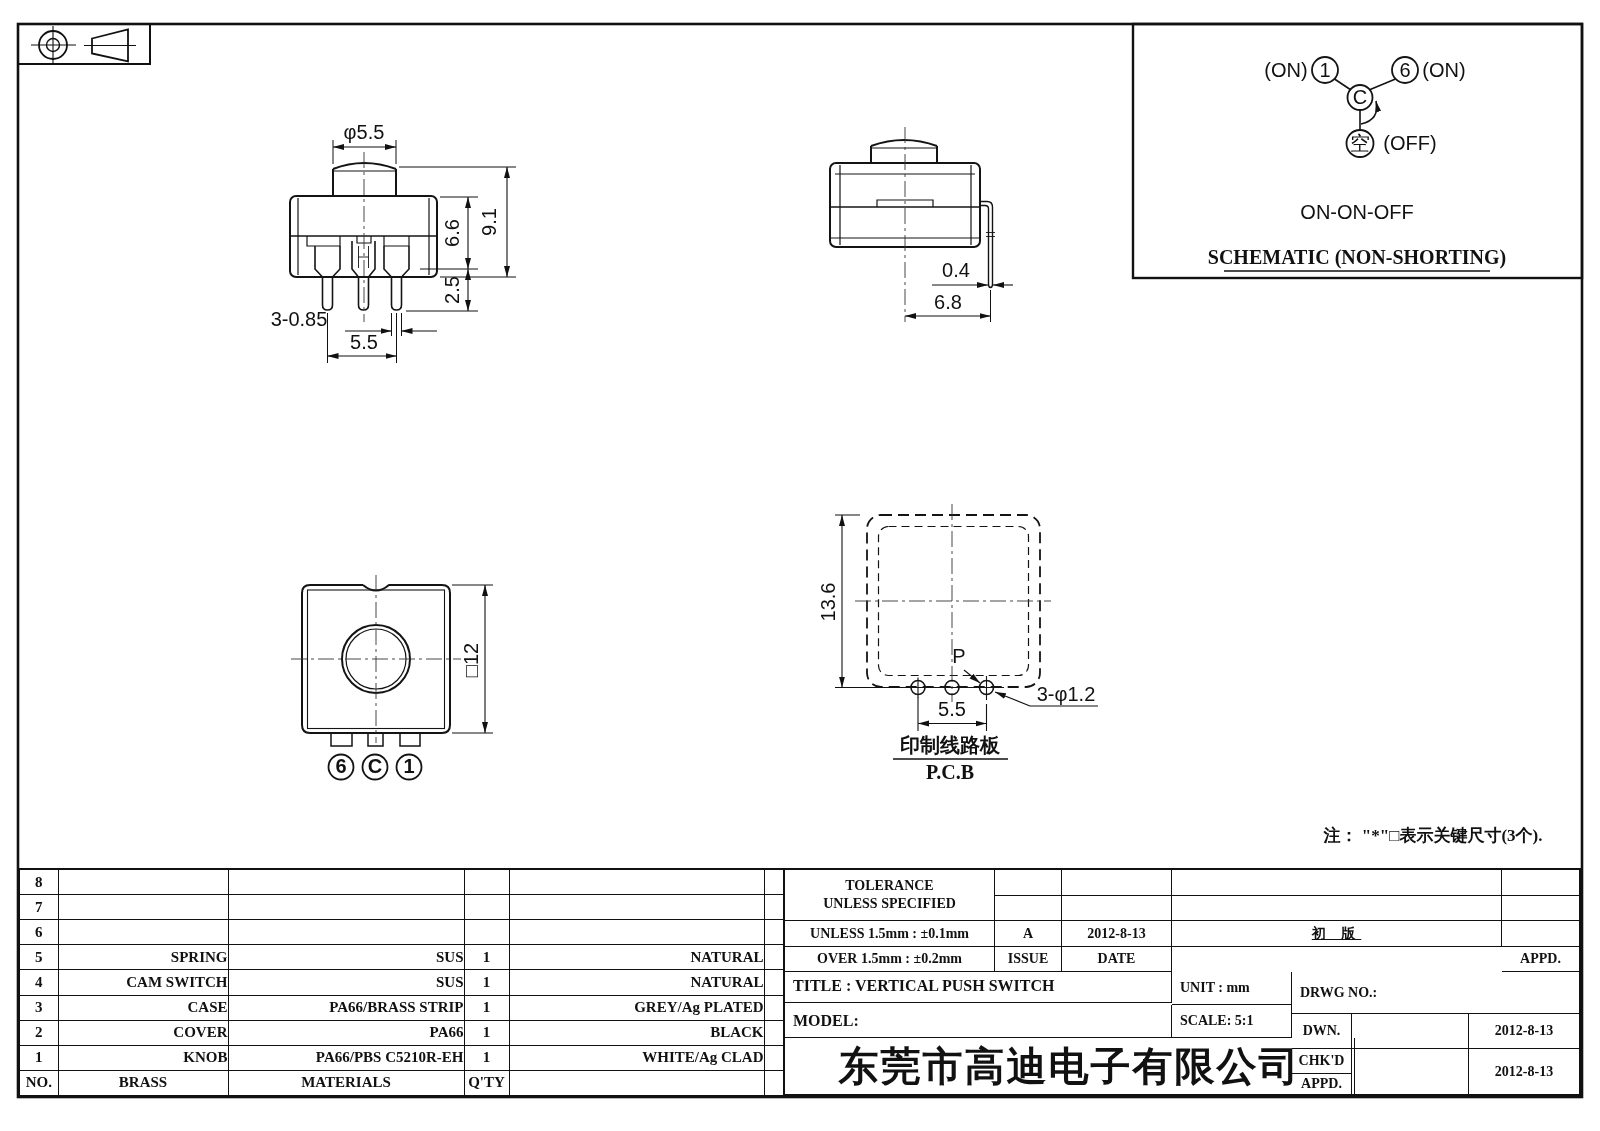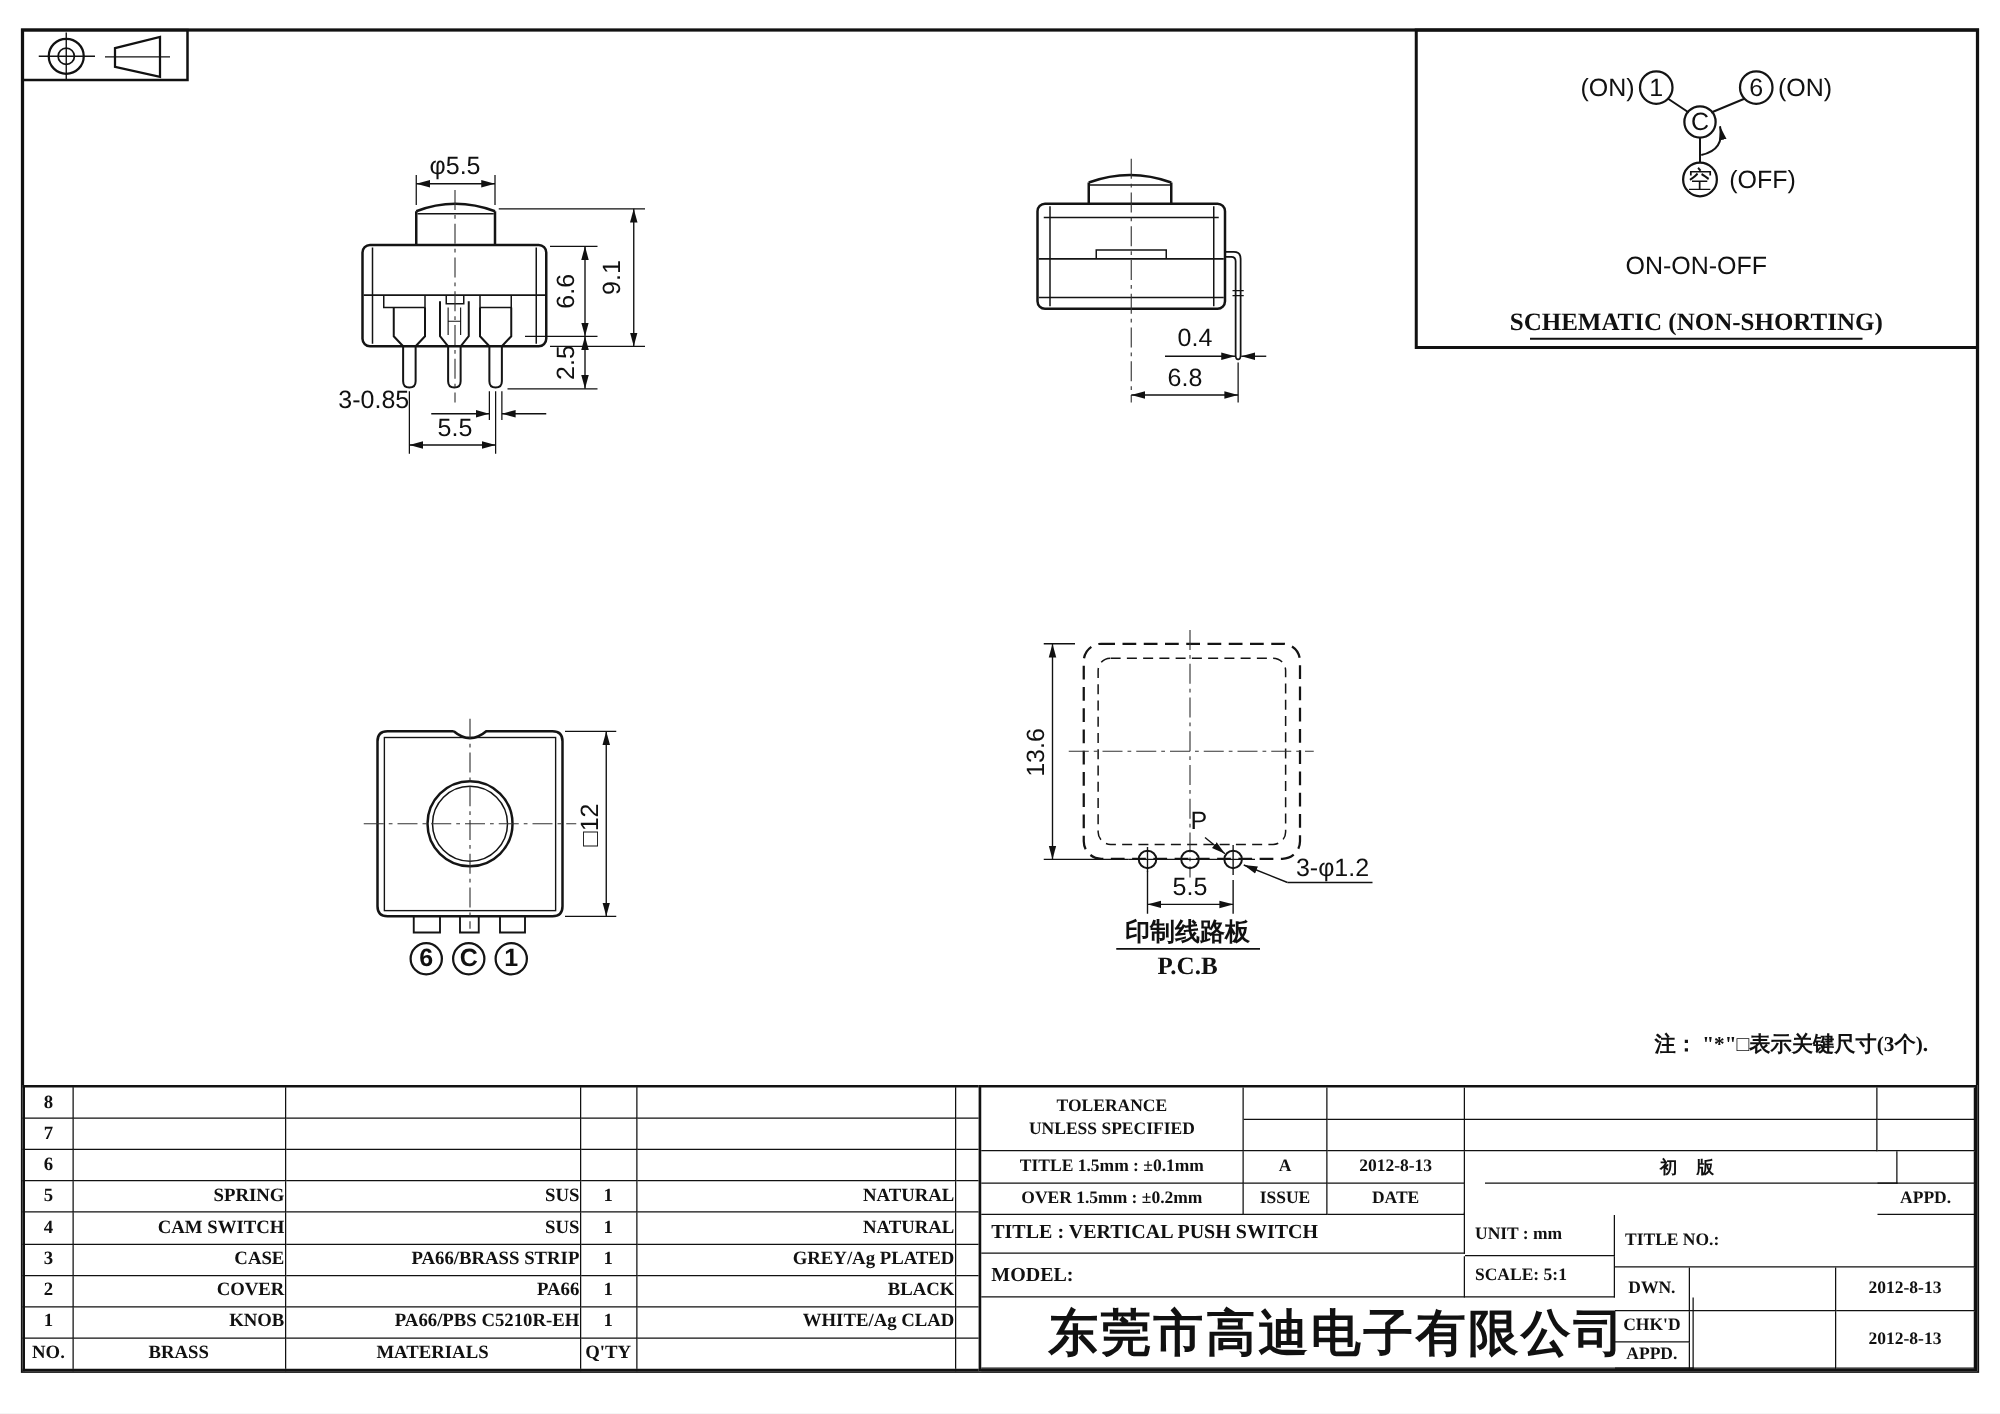--- a/index.html
+++ b/index.html
@@ -289,49 +289,49 @@
       <td></td>
     </tr>
   </tbody>
 </table>
 
 <div class="tbr">
   <div class="c" style="left:0;top:0;width:210px;height:51px;flex-direction:column;line-height:1.3;">
     <span>TOLERANCE</span>
     <span>UNLESS  SPECIFIED</span>
   </div>
-  <div class="c" style="left:0;top:51px;width:210px;height:26px;">TITLE 1.5mm : ±0.1mm</div>
+  <div class="c" style="left:0;top:51px;width:210px;height:26px;">UNLESS 1.5mm : ±0.1mm</div>
   <div class="c" style="left:0;top:77px;width:210px;height:25px;">OVER 1.5mm : ±0.2mm</div>
 
   <div class="c" style="left:210px;top:0;width:67px;height:26px;"></div>
   <div class="c" style="left:210px;top:26px;width:67px;height:25px;"></div>
   <div class="c" style="left:210px;top:51px;width:67px;height:26px;">A</div>
   <div class="c" style="left:210px;top:77px;width:67px;height:25px;">ISSUE</div>
 
   <div class="c" style="left:277px;top:0;width:110px;height:26px;"></div>
   <div class="c" style="left:277px;top:26px;width:110px;height:25px;"></div>
   <div class="c" style="left:277px;top:51px;width:110px;height:26px;">2012-8-13</div>
   <div class="c" style="left:277px;top:77px;width:110px;height:25px;">DATE</div>
 
   <div class="c" style="left:387px;top:0;width:330px;height:26px;"></div>
   <div class="c" style="left:387px;top:26px;width:330px;height:25px;"></div>
-  <div class="c" style="left:403px;top:51px;width:330px;height:26px;letter-spacing:6px;">初  版</div>
+  <div class="c" style="left:387px;top:51px;width:330px;height:26px;letter-spacing:6px;text-decoration:underline;">初  版</div>
 
   <div class="c" style="left:717px;top:0;width:78px;height:26px;"></div>
   <div class="c" style="left:717px;top:26px;width:78px;height:25px;"></div>
   <div class="c" style="left:717px;top:51px;width:78px;height:26px;"></div>
   <div class="c" style="left:717px;top:77px;width:78px;height:25px;">APPD.</div>
 
   <div class="c left" style="left:0;top:100px;width:387px;height:33px;font-size:16px;">TITLE :  VERTICAL PUSH SWITCH</div>
   <div class="c left" style="left:387px;top:102px;width:120px;height:33px;">UNIT :  mm</div>
   <div class="c left" style="left:0;top:135px;width:387px;height:33px;font-size:16px;">MODEL:</div>
   <div class="c left" style="left:387px;top:135px;width:120px;height:33px;">SCALE:  5:1</div>
   <div class="c company" style="left:0;top:168px;width:570px;height:57px;">东莞市高迪电子有限公司</div>
 
-  <div class="c left" style="left:507px;top:102px;width:288px;height:42px;">TITLE NO.:</div>
+  <div class="c left" style="left:507px;top:102px;width:288px;height:42px;">DRWG NO.:</div>
   <div class="c" style="left:507px;top:144px;width:60px;height:35px;">DWN.</div>
   <div class="c" style="left:567px;top:144px;width:117px;height:35px;"></div>
   <div class="c" style="left:684px;top:144px;width:111px;height:35px;">2012-8-13</div>
   <div class="c" style="left:507px;top:179px;width:60px;height:25px;">CHK'D</div>
   <div class="c" style="left:507px;top:204px;width:60px;height:21px;">APPD.</div>
   <div class="c" style="left:567px;top:179px;width:117px;height:46px;"></div>
   <div class="c" style="left:684px;top:179px;width:111px;height:46px;">2012-8-13</div>
 </div>
 
 </div>

